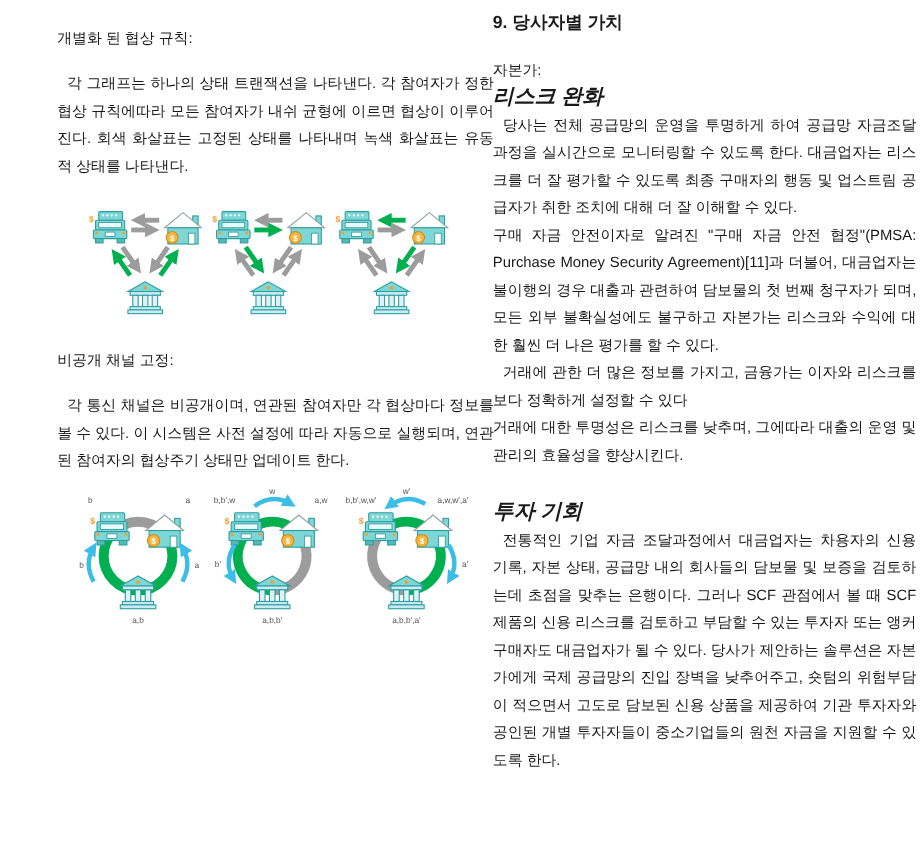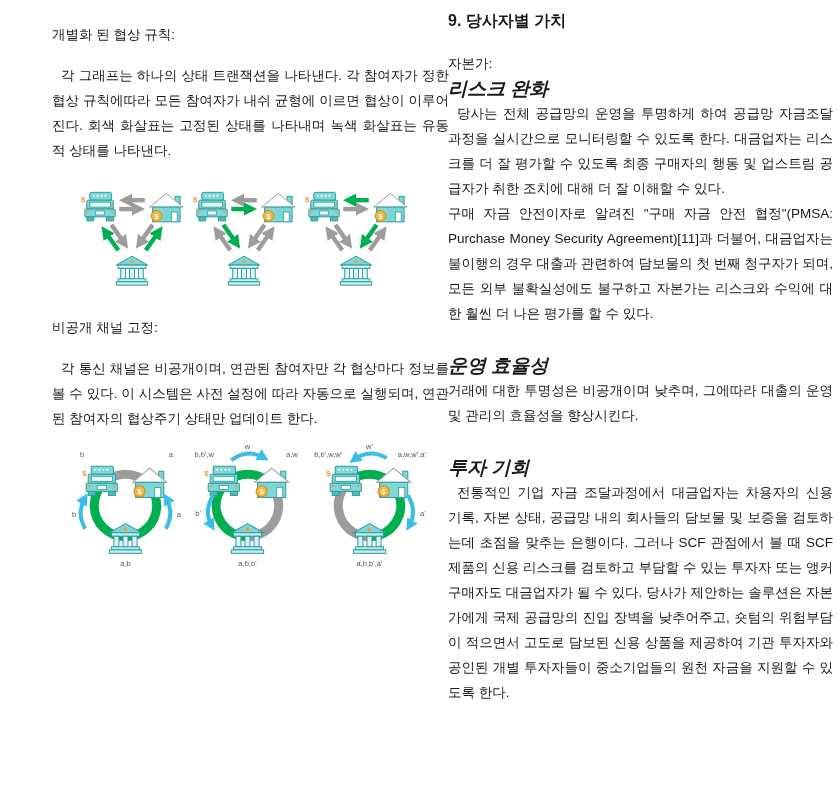--- a/index.html
+++ b/index.html
@@ -181,20 +181,20 @@
   </div>
 
   <div class="col-right">
     <h1>9. 당사자별 가치</h1>
     <h2>자본가:</h2>
 
     <h3>리스크 완화</h3>
     <p class="indent">당사는 전체 공급망의 운영을 투명하게 하여 공급망 자금조달 과정을 실시간으로 모니터링할 수 있도록 한다. 대금업자는 리스크를 더 잘 평가할 수 있도록 최종 구매자의 행동 및 업스트림 공급자가 취한 조치에 대해 더 잘 이해할 수 있다.</p>
     <p>구매 자금 안전이자로 알려진 "구매 자금 안전 협정"(PMSA: Purchase Money Security Agreement)[11]과 더불어, 대금업자는 불이행의 경우 대출과 관련하여 담보물의 첫 번째 청구자가 되며, 모든 외부 불확실성에도 불구하고 자본가는 리스크와 수익에 대한 훨씬 더 나은 평가를 할 수 있다.</p>
 
-    <h3 class="sp">운영 효율성</h3>
-    <p>거래에 대한 투명성은 비공개이며 낮추며, 그에따라 대출의 운영 및 관리의 효율성을 향상시킨다.</p>
+    <p class="indent">거래에 관한 더 많은 정보를 가지고, 금융가는 이자와 리스크를 보다 정확하게 설정할 수 있다</p>
+    <p>거래에 대한 투명성은 리스크를 낮추며, 그에따라 대출의 운영 및 관리의 효율성을 향상시킨다.</p>
 
     <h3 class="sp">투자 기회</h3>
     <p class="indent">전통적인 기업 자금 조달과정에서 대금업자는 차용자의 신용 기록, 자본 상태, 공급망 내의 회사들의 담보물 및 보증을 검토하는데 초점을 맞추는 은행이다. 그러나 SCF 관점에서 볼 때 SCF 제품의 신용 리스크를 검토하고 부담할 수 있는 투자자 또는 앵커 구매자도 대금업자가 될 수 있다. 당사가 제안하는 솔루션은 자본가에게 국제 공급망의 진입 장벽을 낮추어주고, 숏텀의 위험부담이 적으면서 고도로 담보된 신용 상품을 제공하여 기관 투자자와 공인된 개별 투자자들이 중소기업들의 원천 자금을 지원할 수 있도록 한다.</p>
   </div>
 
 </div>
 
 </body></html>

